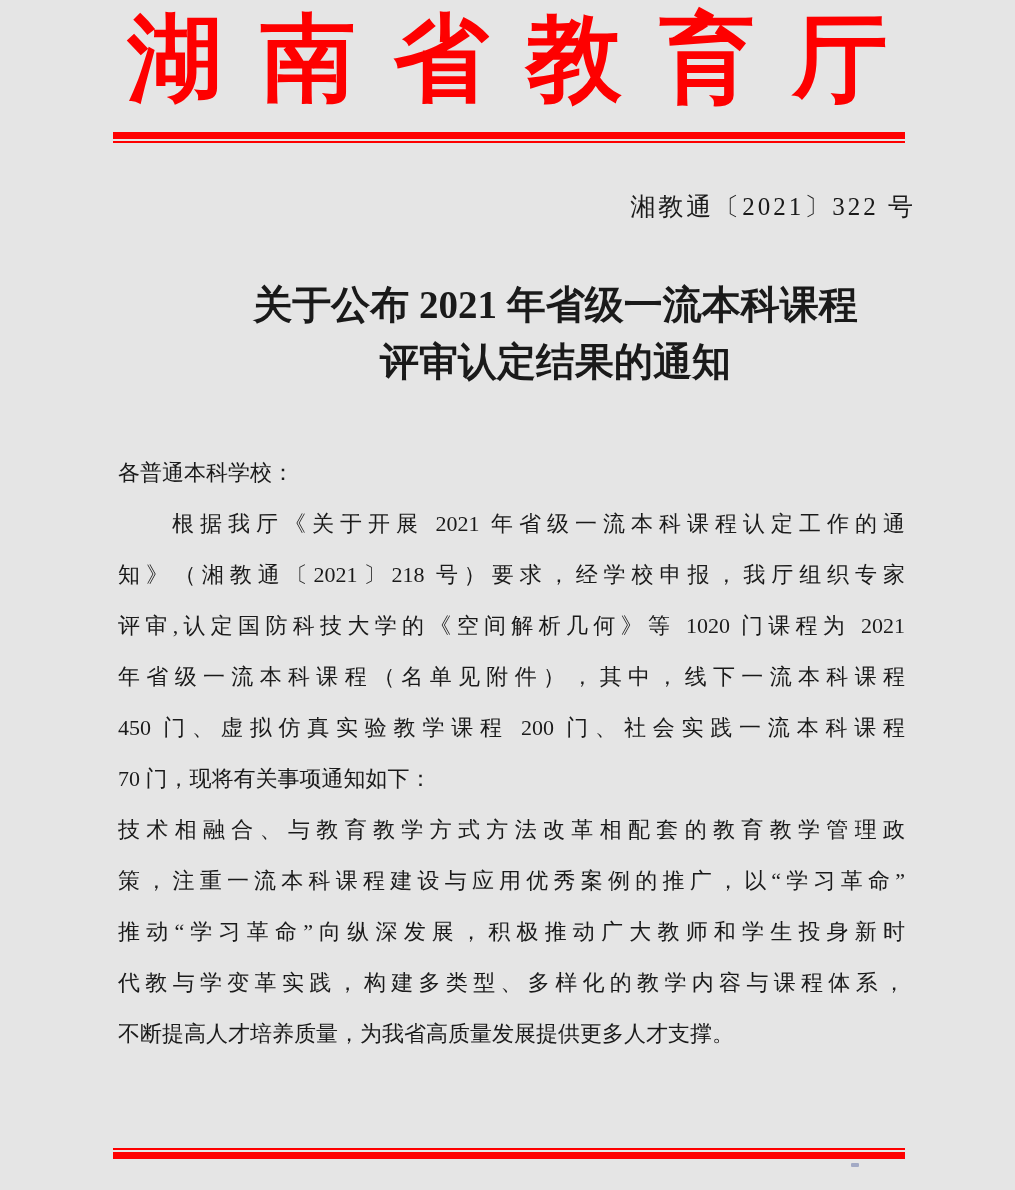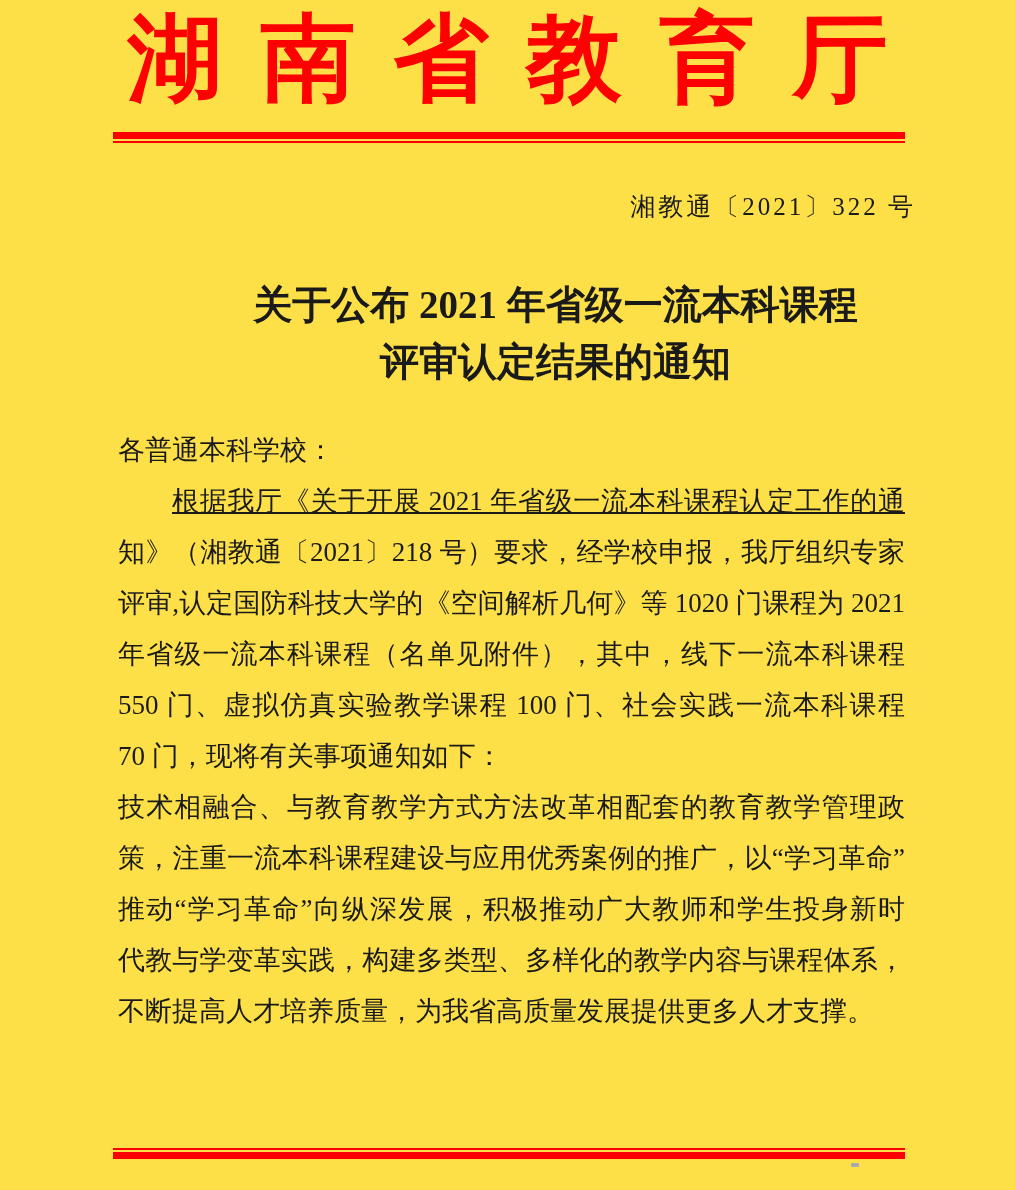--- a/index.html
+++ b/index.html
@@ -1,21 +1,21 @@
 <!DOCTYPE html>
 <html><head>
 <meta charset="utf-8">
 <style>
   html,body{margin:0;padding:0;}
   body{
     width:1015px;height:1190px;background:#ffffff;position:relative;
     font-family:"Liberation Serif","DejaVu Serif",serif;color:#1a1a1a;
     overflow:hidden;
   }
-  .page{position:absolute;left:0;top:0;width:1015px;height:1190px;background:#fde047;}
+  .page{position:absolute;left:0;top:0;width:1015px;height:1190px;background:#e5e5e5;}
 
   
   .agency{
     position:absolute;top:4px;left:0;width:100%;
     text-align:center;font-size:95px;line-height:110px;font-weight:bold;
     color:#fe0000;letter-spacing:38px;text-indent:38px;white-space:nowrap;
   }
   .rule-top{position:absolute;left:113px;top:132px;width:792px;}
   .rule-top .bar-thick{height:7px;background:#fe0000;}
   .rule-top .bar-thin{height:2px;background:#fe0000;margin-top:2px;}
@@ -23,24 +23,24 @@
   .docnum{
     position:absolute;top:190px;right:99px;
     font-size:25px;letter-spacing:3px;white-space:nowrap;
   }
 
   .title{
     position:absolute;top:276px;left:0;width:100%;
     text-align:center;font-weight:bold;font-size:39px;line-height:57px;margin-left:48px;
   }
 
-  .bodytext{position:absolute;left:118px;top:425px;width:787px;font-size:27px;}
+  .bodytext{position:absolute;left:118px;top:447px;width:787px;font-size:22px;}
   .line{height:51px;line-height:51px;white-space:nowrap;overflow:visible;}
   .j{white-space:normal;text-align:justify;text-align-last:justify;overflow:hidden;}
-  .ind{padding-left:54px;text-decoration:underline;}
+  .ind{padding-left:54px;}
 
   .rule-bottom{position:absolute;left:113px;top:1148px;width:792px;}
   .rule-bottom .bar-thin{height:2px;background:#fe0000;}
   .rule-bottom .bar-thick{height:7px;background:#fe0000;margin-top:2px;}
 
   .page-mark{
     position:absolute;left:851px;top:1163px;width:8px;height:4px;
     background:#98a0bf;opacity:.85;border-radius:1px;
   }
 </style>
@@ -62,21 +62,21 @@
     <div>关于公布 2021 年省级一流本科课程</div>
     <div>评审认定结果的通知</div>
   </div>
 
   <div class="bodytext">
     <div class="line">各普通本科学校：</div>
     <div class="line j ind">根据我厅《关于开展 2021 年省级一流本科课程认定工作的通</div>
     <div class="line j">知》（湘教通〔2021〕218 号）要求，经学校申报，我厅组织专家</div>
     <div class="line j">评审,认定国防科技大学的《空间解析几何》等 1020 门课程为 2021</div>
     <div class="line j">年省级一流本科课程（名单见附件），其中，线下一流本科课程</div>
-    <div class="line j">550 门、虚拟仿真实验教学课程 100 门、社会实践一流本科课程</div>
+    <div class="line j">450 门、虚拟仿真实验教学课程 200 门、社会实践一流本科课程</div>
     <div class="line">70 门，现将有关事项通知如下：</div>
     <div class="line j">技术相融合、与教育教学方式方法改革相配套的教育教学管理政</div>
     <div class="line j">策，注重一流本科课程建设与应用优秀案例的推广，以“学习革命”</div>
     <div class="line j">推动“学习革命”向纵深发展，积极推动广大教师和学生投身新时</div>
     <div class="line j">代教与学变革实践，构建多类型、多样化的教学内容与课程体系，</div>
     <div class="line">不断提高人才培养质量，为我省高质量发展提供更多人才支撑。</div>
   </div>
 
   <div class="rule-bottom">
     <div class="bar-thin"></div>

